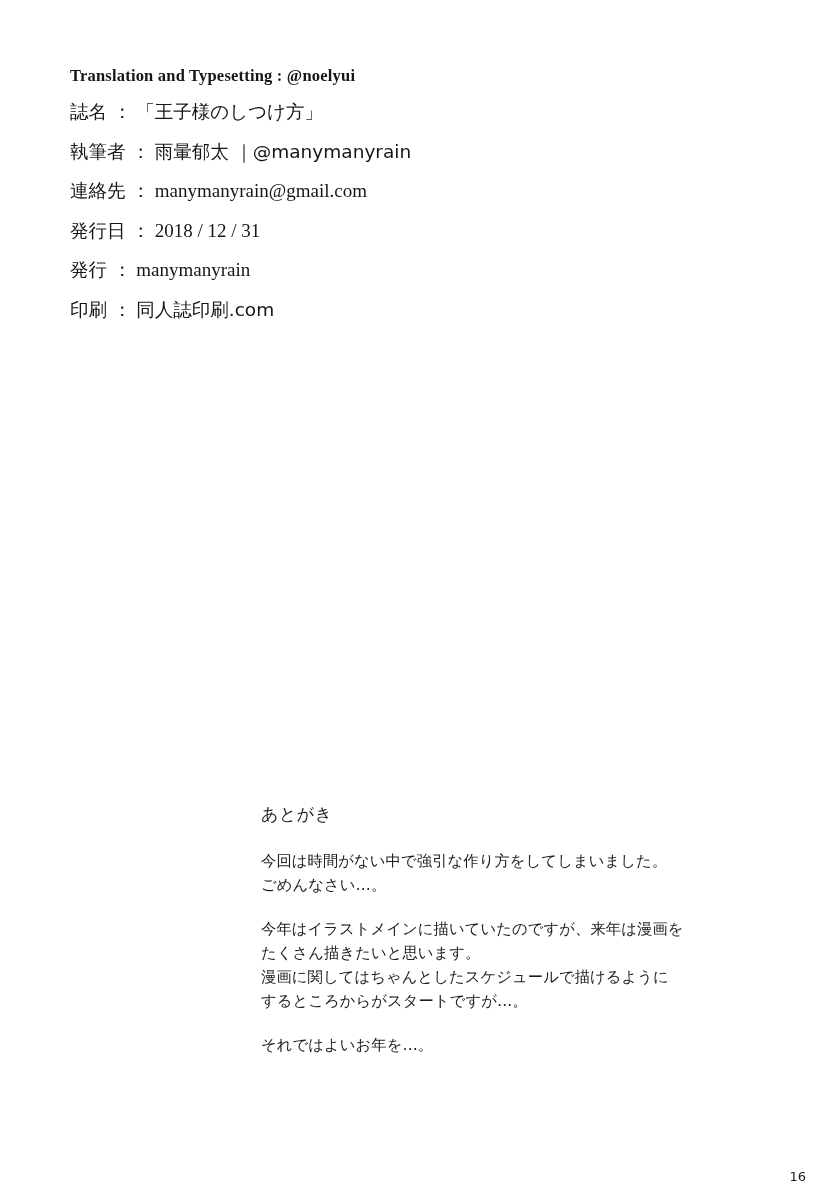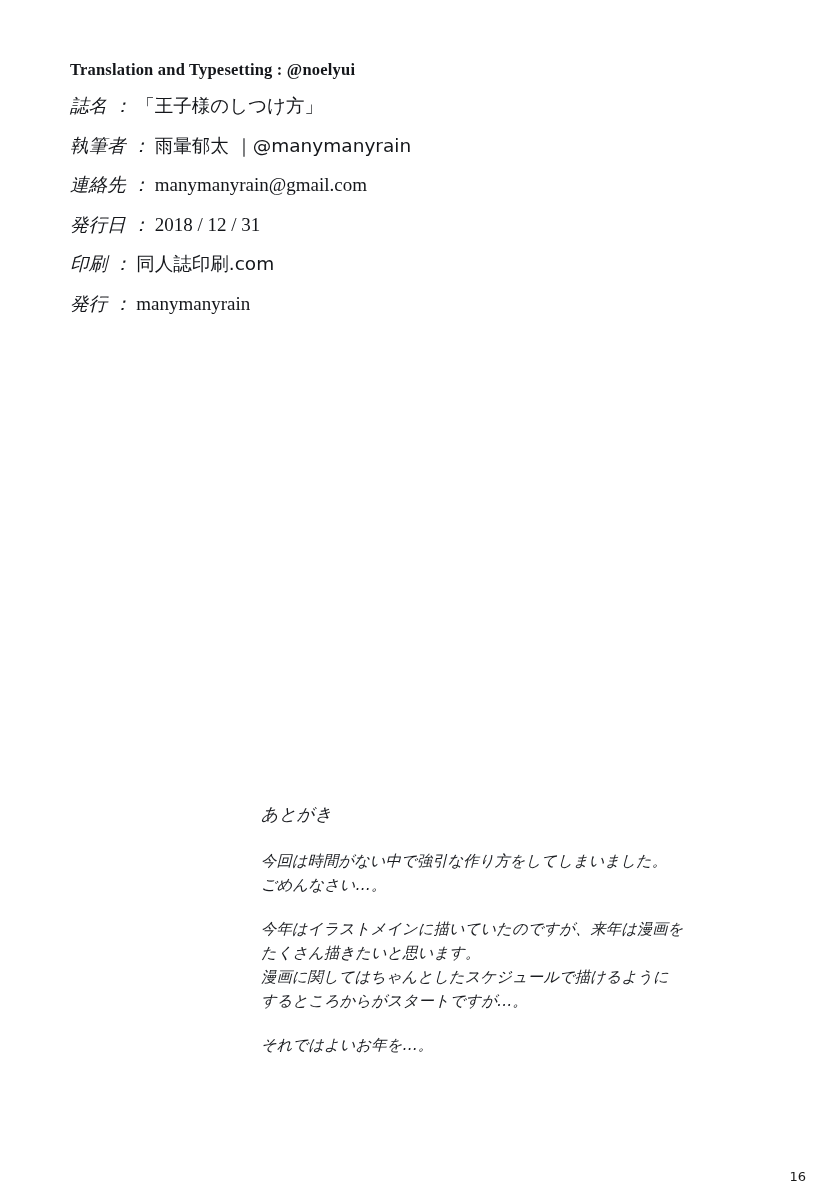--- a/index.html
+++ b/index.html
@@ -19,62 +19,60 @@
   .page {
     position: absolute;
     inset: 0;
     background: #ffffff;
   }
 
   
   .colophon {
     position: absolute;
     left: 70px;
-    top: 60px;
+    top: 66px;
     width: 700px;
   }
   .credit-line {
     font-family: "Liberation Serif", "DejaVu Serif", serif;
     font-weight: bold;
     font-size: 16.5px;
     letter-spacing: 0.2px;
     color: #14161a;
     margin-bottom: 16px;
   }
   .colophon-row {
     font-size: 19.5px;
     line-height: 1.0;
     color: #14161a;
     margin-bottom: 20px;
     white-space: nowrap;
   }
   .colophon-row .lbl {
     font-family: "DejaVu Sans", "Liberation Sans", sans-serif;
     font-size: 18.5px;
-    font-style: italic;
   }
   .colophon-row .val {
     font-family: "Liberation Serif", "DejaVu Serif", serif;
     font-size: 19px;
   }
   .colophon-row .val-jp {
     font-family: "DejaVu Sans", "Liberation Sans", sans-serif;
     font-size: 18.5px;
     text-align: right;
   }
 
   
   .afterword {
     position: absolute;
     left: 261px;
     top: 803px;
     width: 500px;
     font-family: "DejaVu Sans", "Liberation Sans", sans-serif;
     color: #1b1d21;
-    font-style: italic;
   }
   .afterword-title {
     font-size: 17px;
     margin-bottom: 24px;
     letter-spacing: 0.5px;
   }
   .afterword-para {
     font-size: 15.3px;
     line-height: 1.55;
     margin-bottom: 21px;
@@ -112,26 +110,26 @@
       </div>
       <div class="colophon-row">
         <span class="lbl">連絡先 ：</span>
         <span class="val">manymanyrain@gmail.com</span>
       </div>
       <div class="colophon-row">
         <span class="lbl">発行日 ：</span>
         <span class="val">2018 / 12 / 31</span>
       </div>
       <div class="colophon-row">
+        <span class="lbl">発行 ：</span>
+        <span class="val">manymanyrain</span>
+      </div>
+      <div class="colophon-row">
         <span class="lbl">印刷 ：</span>
         <span class="val-jp">同人誌印刷.com</span>
-      </div>
-      <div class="colophon-row">
-        <span class="lbl">発行 ：</span>
-        <span class="val">manymanyrain</span>
       </div>
     </div>
   </div>
 
   <div class="afterword">
     <div class="afterword-title">あとがき</div>
     <div class="afterword-para">今回は時間がない中で強引な作り方をしてしまいました。<br>ごめんなさい…。</div>
     <div class="afterword-para">今年はイラストメインに描いていたのですが、来年は漫画を<br>たくさん描きたいと思います。<br>漫画に関してはちゃんとしたスケジュールで描けるように<br>するところからがスタートですが…。</div>
     <div class="afterword-para">それではよいお年を…。</div>
   </div>

